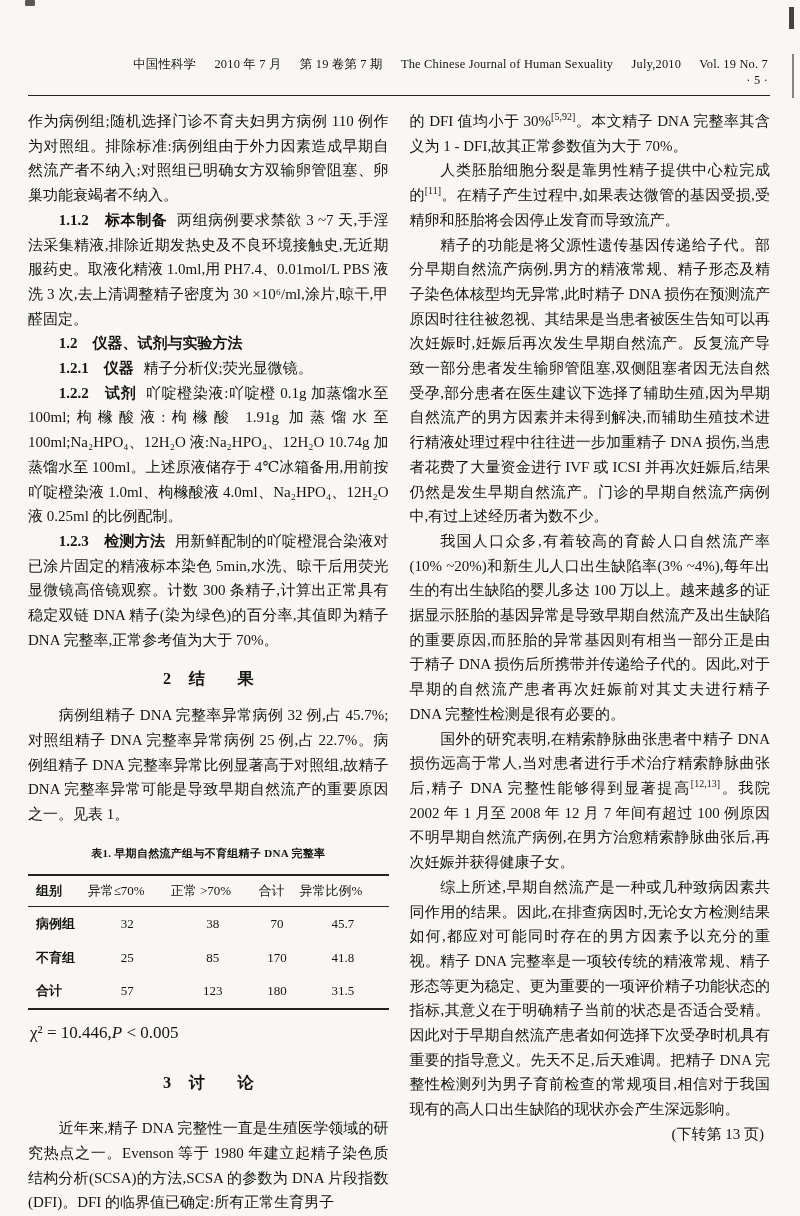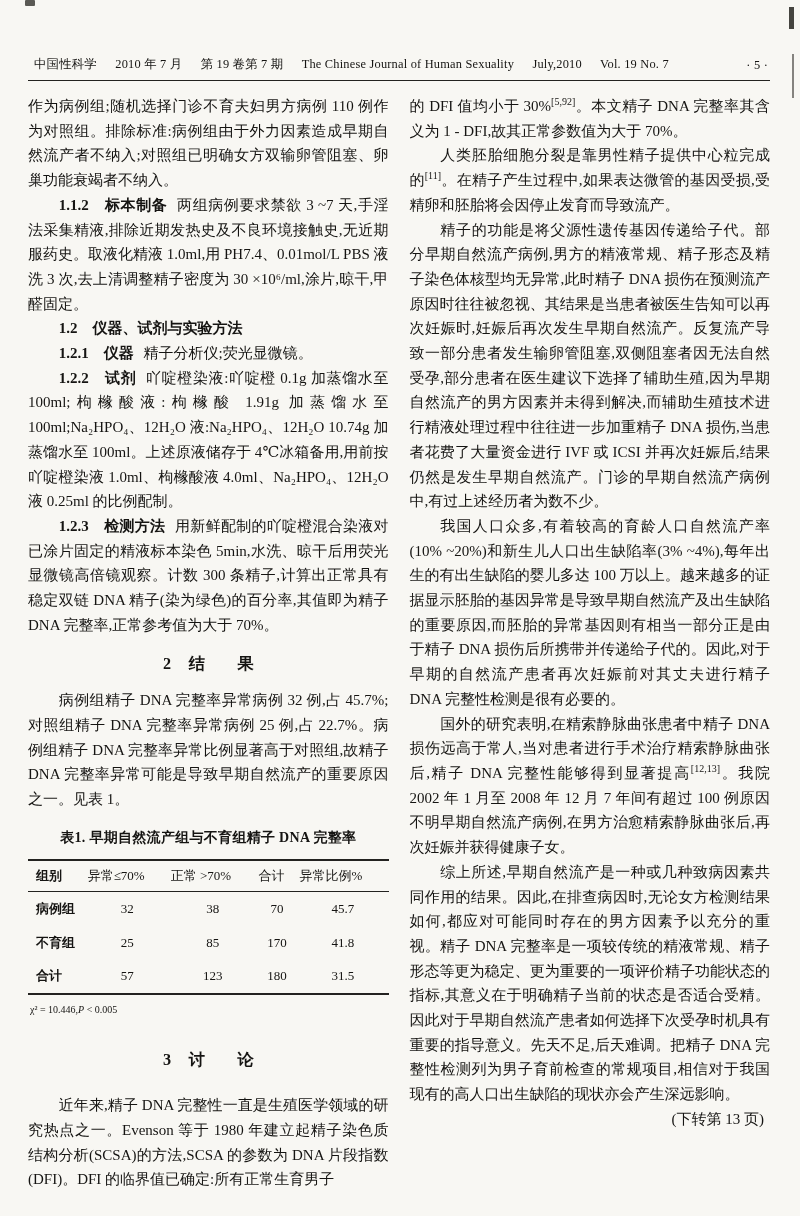--- a/index.html
+++ b/index.html
@@ -13,20 +13,21 @@
   }
   .page { padding:56px 30px 0 28px; }
 
   
   .header-row {
     display:flex; justify-content:space-between; align-items:flex-end;
     font-size:12.4px; letter-spacing:.2px;
     padding:0 2px 7px 6px;
     border-bottom:1.6px solid #232220;
     white-space:nowrap;
+    flex-direction:column;
   }
   .header-left span { margin-right:15px; }
   .header-left span:last-child { margin-right:0; }
   .page-no { margin-left:8px; }
 
   
   .columns { display:flex; gap:21px; margin-top:13px; }
   .col { flex:1; min-width:0; font-size:15px; line-height:24.7px; text-align:justify; }
 
   p.para { margin:0; }
@@ -37,30 +38,30 @@
 
   .section-heading {
     text-align:center; font-weight:bold; font-size:16.2px;
     margin:15px 0 11px;
   }
   .section-heading .num { margin-right:1.1em; }
   .section-heading.discussion { margin:26px 0 20px; }
 
   
   .table-block { margin:14px 0 6px; }
-  .table-title { text-align:center; font-weight:bold; font-size:14px; margin:4px 0 9px; letter-spacing:.3px; }
+  .table-title { text-align:center; font-weight:bold; font-size:11px; margin:4px 0 9px; letter-spacing:.3px; }
   table.t1 {
     width:100%; border-collapse:collapse;
     border-top:2px solid #232220; border-bottom:2px solid #232220;
     font-size:13px; line-height:1.2;
   }
   table.t1 th { font-weight:normal; border-bottom:1.2px solid #232220; padding:7px 2px; text-align:left; }
   table.t1 td { padding:9px 2px; text-align:center; }
   table.t1 th:first-child, table.t1 td:first-child { text-align:left; padding-left:8px; width:16%;font-weight:bold; }
-  .footnote { font-size:10px; margin-top:3px; padding-left:2px; }
+  .footnote { font-size:17px; margin-top:11px; padding-left:2px; }
   .footnote i { font-family:"Liberation Serif",serif; }
 
   .continued { text-align:right; margin-top:8px; padding-right:6px; }
 
   
   .artifact { position:absolute; background:#26241f; }
   .art-tl { left:25px; top:0; width:10px; height:6px; opacity:.75; border-radius:1px; }
   .art-tr { right:6px; top:7px; width:5px; height:22px; opacity:.85; }
   .art-redge { right:6px; top:54px; width:2px; height:44px; opacity:.55; }
 </style>

